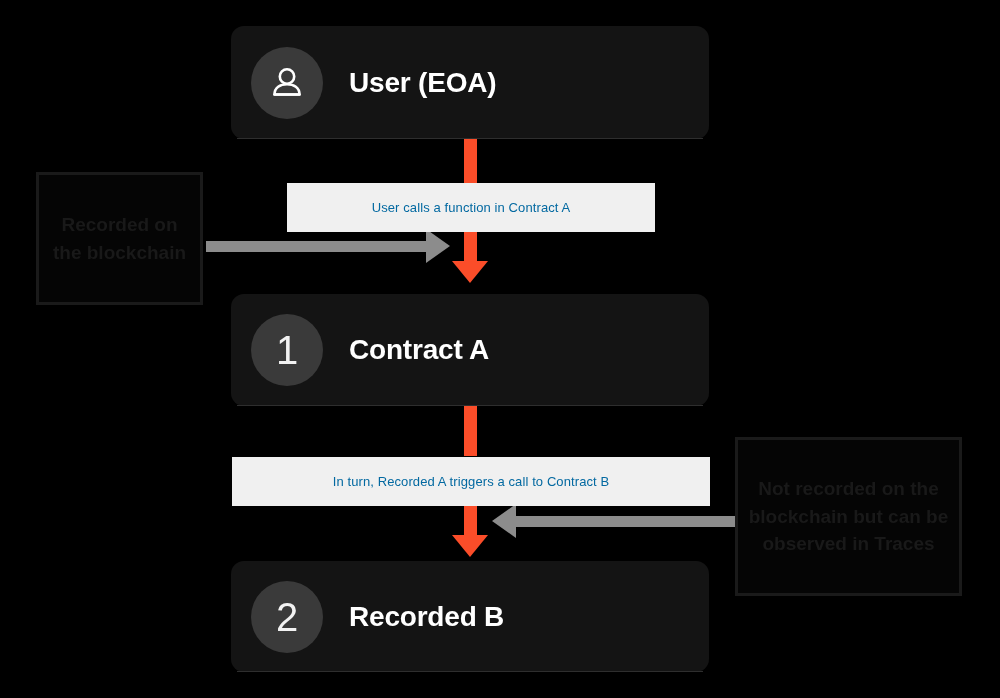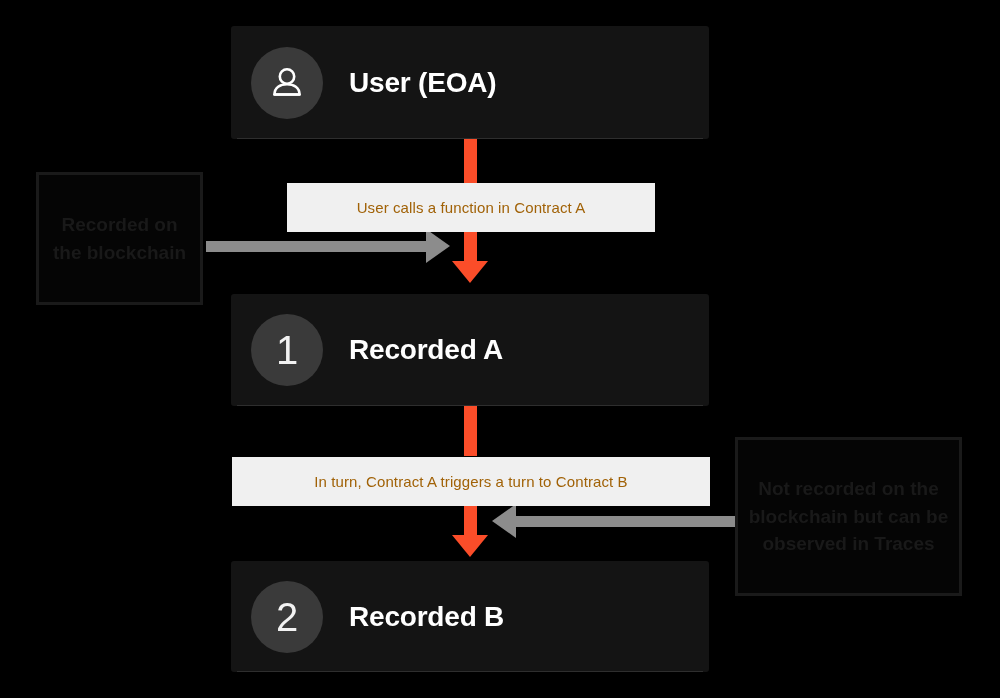--- a/index.html
+++ b/index.html
@@ -13,21 +13,21 @@
     height: 698px;
     background: #000000;
     font-family: "Liberation Sans", sans-serif;
     overflow: hidden;
   }
 
   
   .node {
     position: absolute;
     background: #141414;
-    border-radius: 3px;
+    border-radius: 13px;
     display: flex;
     align-items: center;
     box-sizing: border-box;
   }
   .node-badge {
     width: 72px;
     height: 72px;
     border-radius: 50%;
     background: #3a3a3a;
     display: flex;
@@ -63,22 +63,22 @@
   
   .chip {
     position: absolute;
     background: #f0f0f0;
     display: flex;
     align-items: center;
     justify-content: center;
     box-sizing: border-box;
   }
   .chip span {
-    color: #a16207;
-    font-size: 15px;
+    color: #0369a1;
+    font-size: 13px;
     font-weight: 400;
     white-space: nowrap;
     letter-spacing: 0.1px;
   }
 
   
   .annot {
     position: absolute;
     background: #050505;
     border: 3px solid #1a1a1a;
@@ -178,38 +178,38 @@
       </svg>
     </div>
     <div class="node-title">User (EOA)</div>
     <div class="node-underline"></div>
   </div>
 
   <div class="node" style="left:231px; top:294px; width:478px; height:112px;">
     <div class="node-badge">
       <span class="num">1</span>
     </div>
-    <div class="node-title">Recorded A</div>
+    <div class="node-title">Contract A</div>
     <div class="node-underline"></div>
   </div>
 
   <div class="node" style="left:231px; top:561px; width:478px; height:111px;">
     <div class="node-badge">
       <span class="num">2</span>
     </div>
     <div class="node-title">Recorded B</div>
     <div class="node-underline"></div>
   </div>
 
   <div class="chip" style="left:287px; top:183px; width:368px; height:49px;">
     <span>User calls a function in Contract A</span>
   </div>
 
   <div class="chip" style="left:232px; top:457px; width:478px; height:49px;">
-    <span>In turn, Contract A triggers a turn to Contract B</span>
+    <span>In turn, Recorded A triggers a call to Contract B</span>
   </div>
 
   <div class="annot" style="left:36px; top:172px; width:167px; height:133px;">
     <span>Recorded on the blockchain</span>
   </div>
 
   <div class="annot" style="left:735px; top:437px; width:227px; height:159px;">
     <span>Not recorded on the blockchain but can be observed in Traces</span>
   </div>
 

